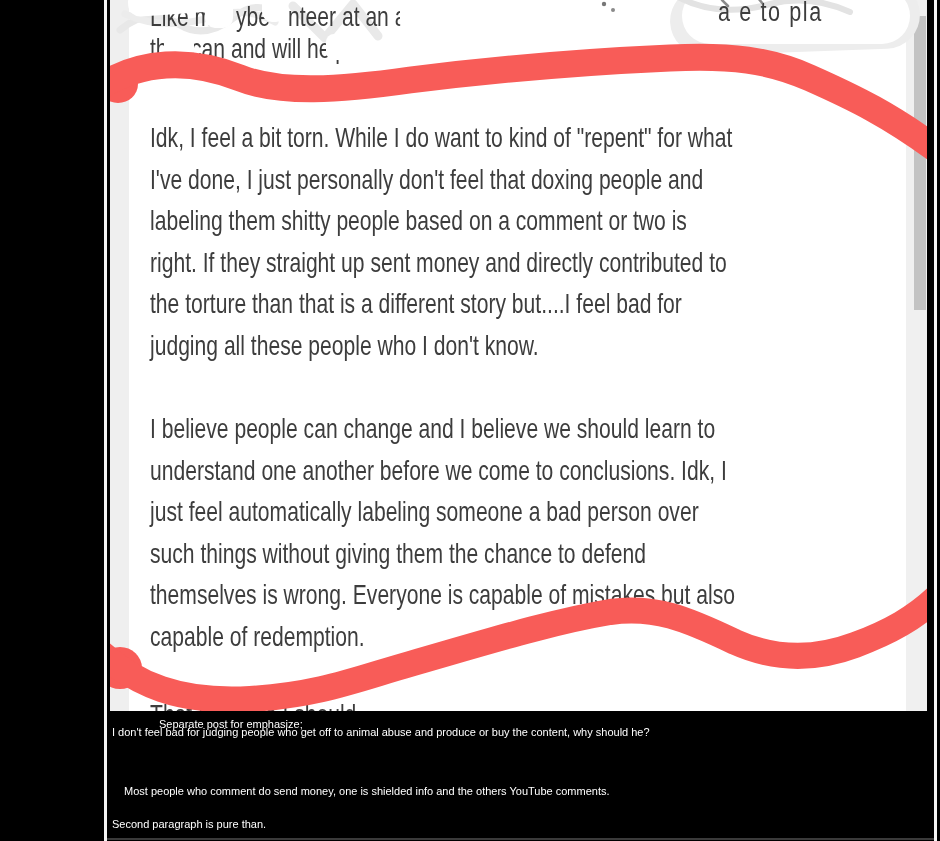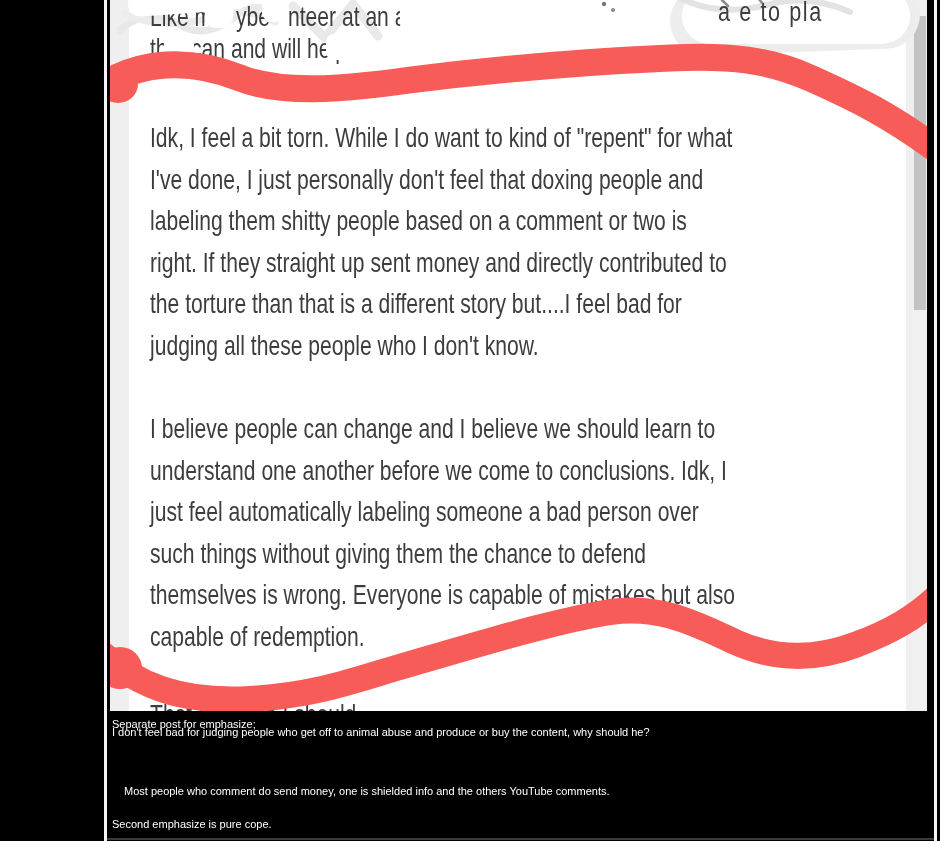--- a/index.html
+++ b/index.html
@@ -30,21 +30,21 @@
   #wbA4{left:290px;top:-12px;width:310px;height:55px;border-radius:20px;}
   #halo4{left:560px;top:-16px;width:250px;height:68px;border-radius:34px;background:#ededed;
          transform:rotate(-2deg);z-index:3;}
   #wb4{left:572px;top:-12px;width:228px;height:56px;border-radius:28px;z-index:4;}
   #wbB1{left:54px;top:34px;width:30px;height:26px;border-radius:8px;}
   #wbB2{left:216px;top:34px;width:40px;height:26px;border-radius:8px;}
   svg.layer{position:absolute;left:0;top:0;}
   #scribble-under{z-index:1;} #scribble-over{z-index:5;} #red-marks{z-index:10;}
   
   .caption{color:#ffffff;font-size:11px;line-height:14px;left:112px;white-space:nowrap;}
-  #cap1{top:717px;} #cap2{top:725px;} #cap3{top:784px;margin-left:12px;} #cap4{top:817px;}
+  #cap1{top:717px;margin-left:47px;} #cap2{top:725px;} #cap3{top:784px;margin-left:12px;} #cap4{top:817px;}
 </style>
 </head>
 <body>
 
 <div class="abs" id="vline-left"></div>
 <div class="abs" id="vline-right"></div>
 <div class="abs" id="hline-bottom"></div>
 
 <div class="abs" id="image-frame">
   <div class="abs" id="gray-strip"></div>
@@ -103,13 +103,13 @@
              C 620 55, 660 60, 700 78 C 745 98, 780 115, 830 152" stroke="#f85c58" stroke-width="27" fill="none" stroke-linecap="round"></path>
     <ellipse cx="10" cy="668" rx="22" ry="21" fill="#f85c58"></ellipse>
     <path d="M -12 650 C 25 685, 70 703, 140 699 C 210 695, 250 678, 300 664 C 370 644, 440 622, 500 612
              C 545 606, 575 618, 625 642 C 665 660, 705 660, 745 645 C 780 632, 805 618, 828 596" stroke="#f85c58" stroke-width="26" fill="none" stroke-linecap="round"></path>
   </svg>
 </div>
 
 <div class="abs caption" id="cap1">Separate post for emphasize;</div>
 <div class="abs caption" id="cap2">I don't feel bad for judging people who get off to animal abuse and produce or buy the content, why should he?</div>
 <div class="abs caption" id="cap3">Most people who comment do send money, one is shielded info and the others YouTube comments.</div>
-<div class="abs caption" id="cap4">Second emphasize is pure cope.</div>
+<div class="abs caption" id="cap4">Second paragraph is pure than.</div>
 
 </body></html>

